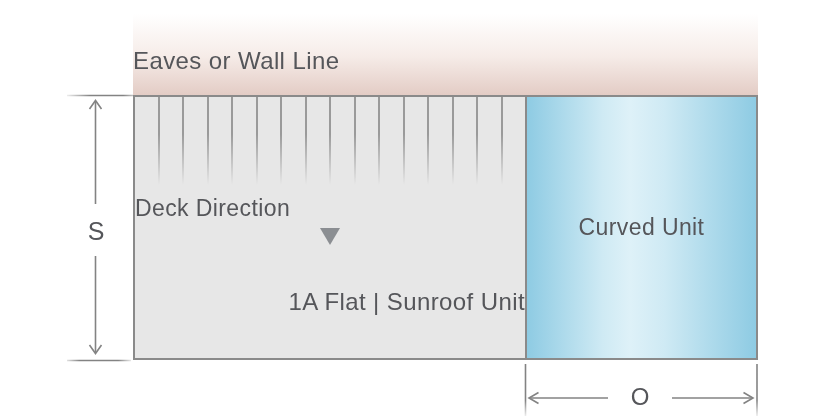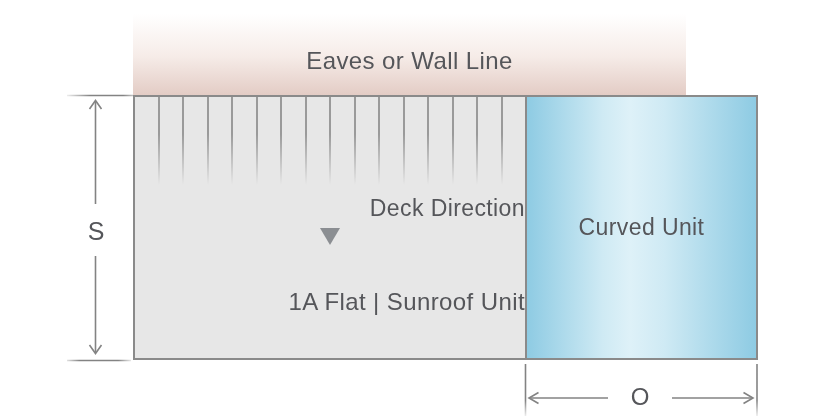--- a/index.html
+++ b/index.html
@@ -15,27 +15,26 @@
     overflow: hidden;
     font-family: "Liberation Sans", "DejaVu Sans", sans-serif;
     color: var(--text, #55565a);
   }
 
   
   .eaves-bar {
     position: absolute;
     left: 133px;
     top: 14px;
-    width: 553px;
+    width: 625px;
     height: 81px;
     box-sizing: border-box;
     padding-top: 12px;
     display: flex;
     align-items: center;
-    justify-content: center;
     background: linear-gradient(180deg,
       var(--eaves-top, #ffffff) 0%,
       #f6ece8 52%,
       var(--eaves-bottom, #e3ccc5) 100%);
     font-size: 24px;
     letter-spacing: 0.4px;
   }
 
   
   .units-row {
@@ -89,21 +88,21 @@
       var(--deck-board-line, #9a9a9a) 0%,
       var(--deck-board-line, #9a9a9a) 42%,
       rgba(154,154,154,0) 100%);
   }
 
   .deck-direction {
     position: absolute;
     top: 99px;
     left: 0;
     width: 100%;
-    text-align: right;
+    text-align: left;
     font-size: 23px;
     line-height: 24px;
     letter-spacing: 0.4px;
   }
   .deck-arrow {
     position: absolute;
     top: 131px;
     left: 50%;
     margin-left: -10px;
     width: 0;

